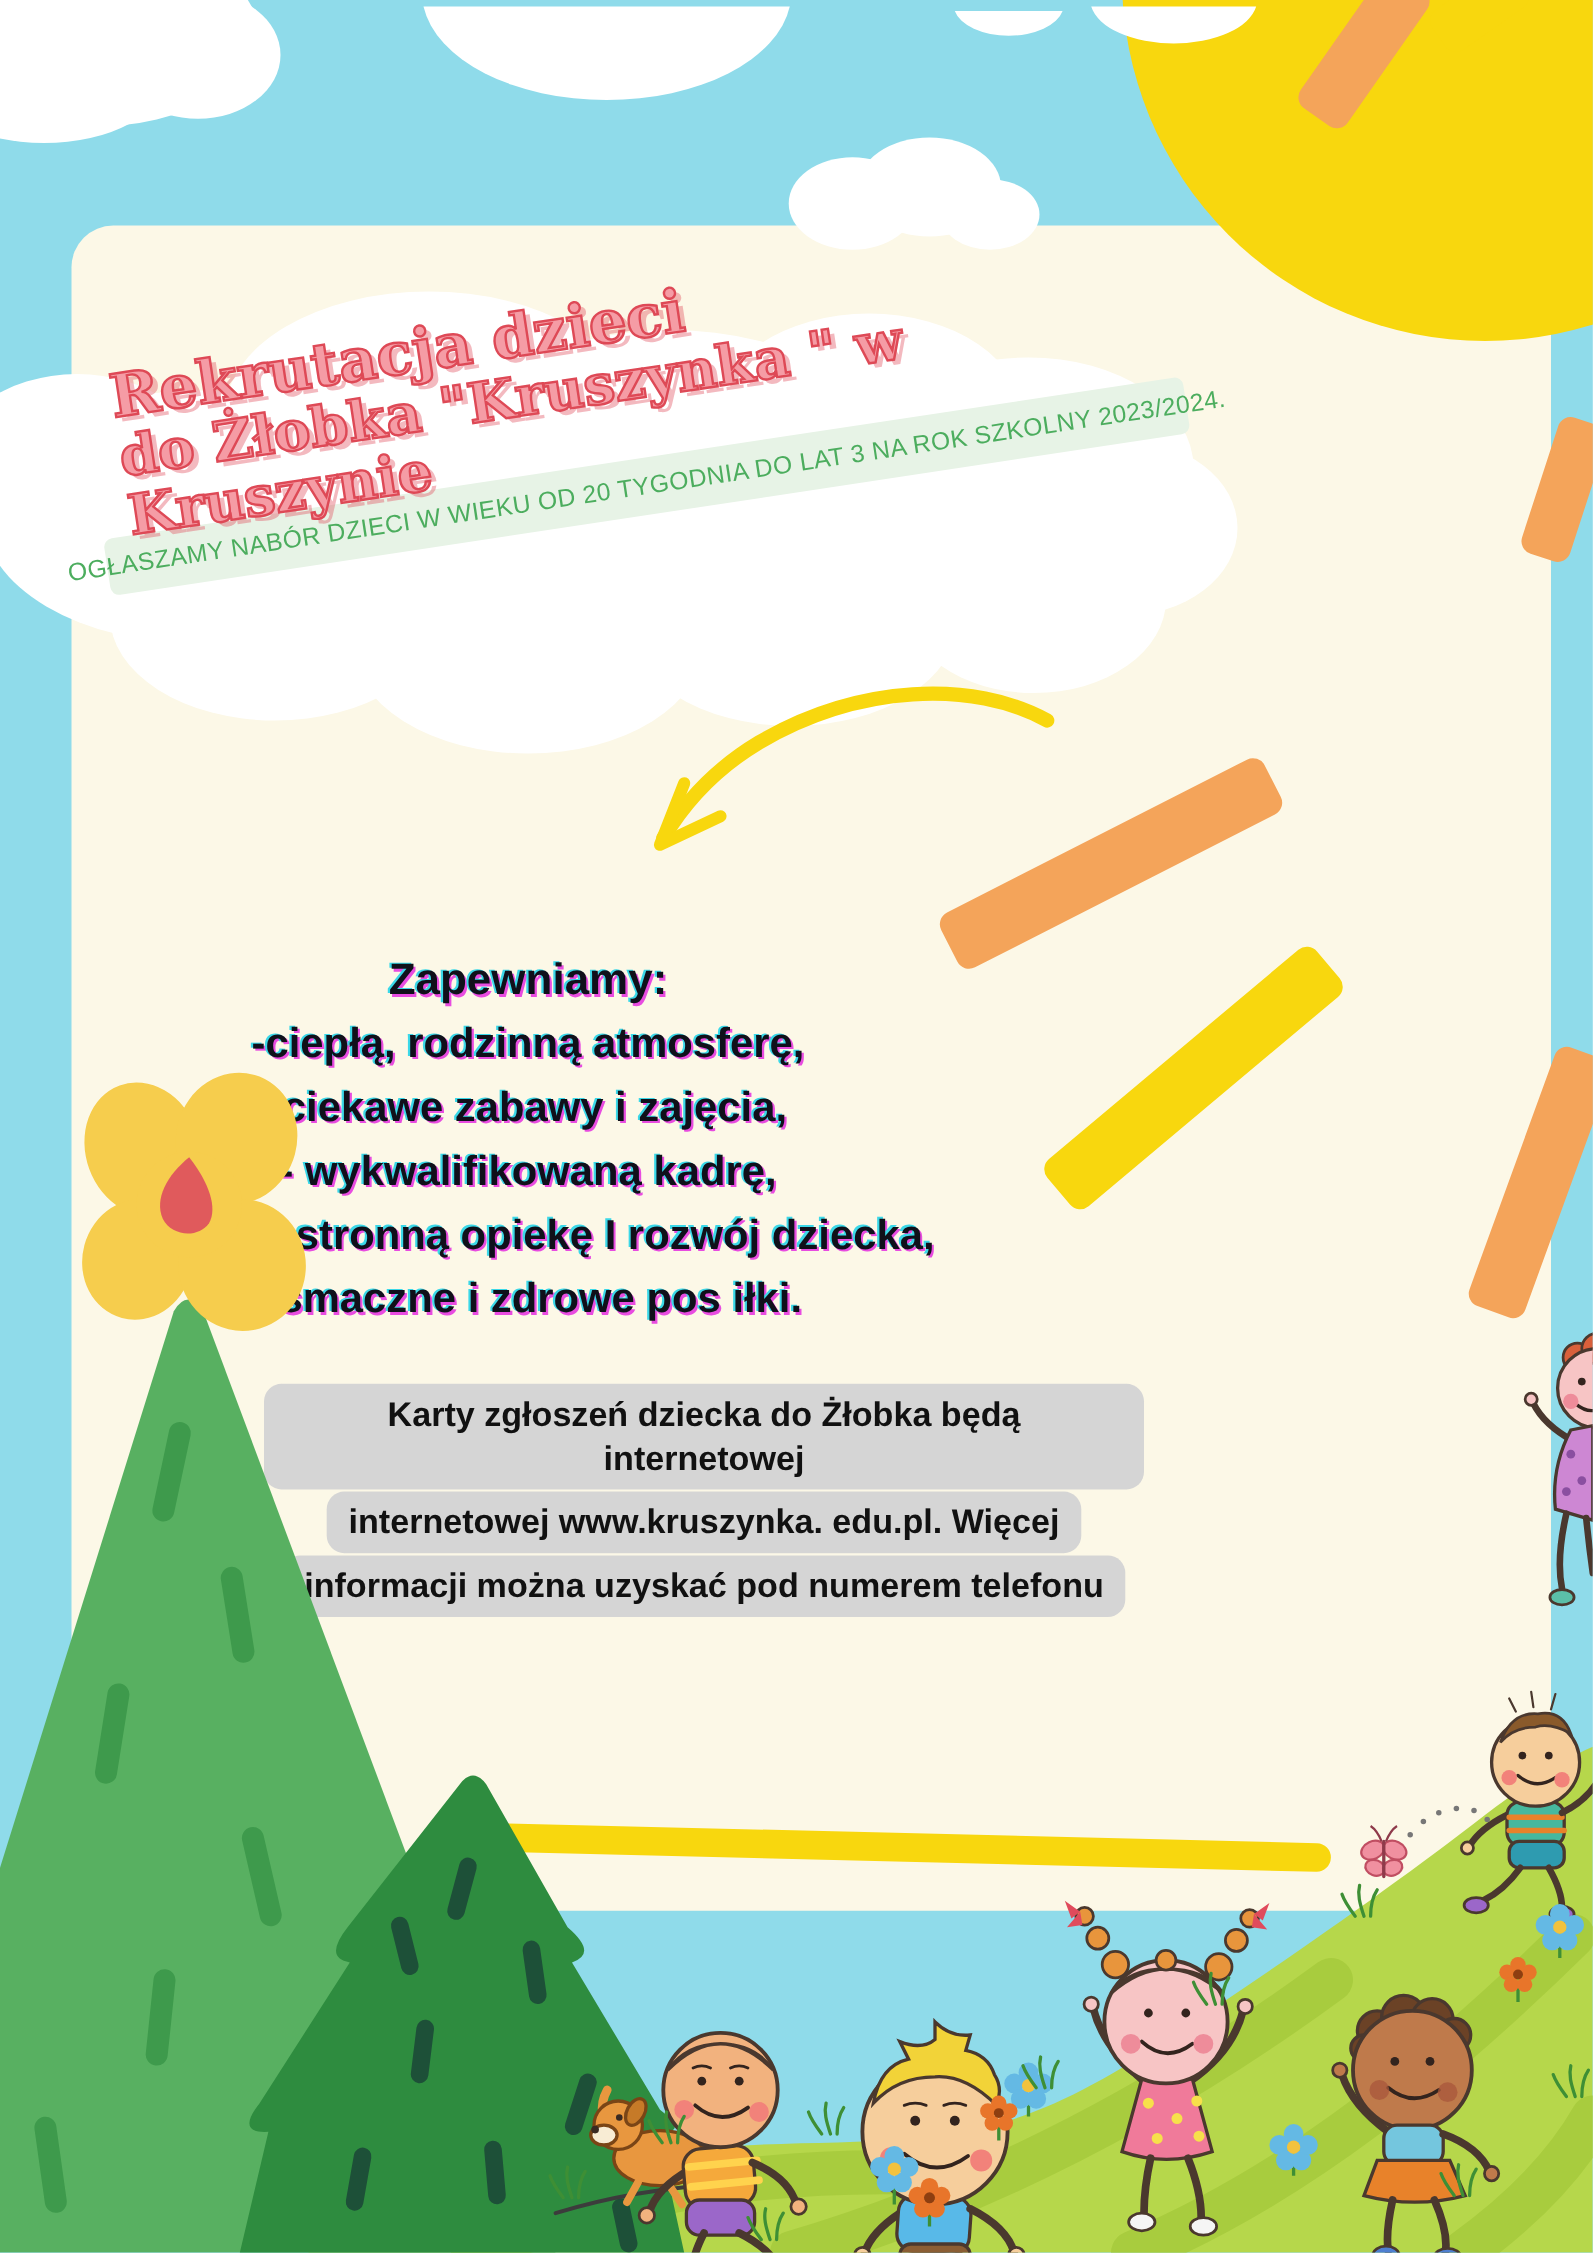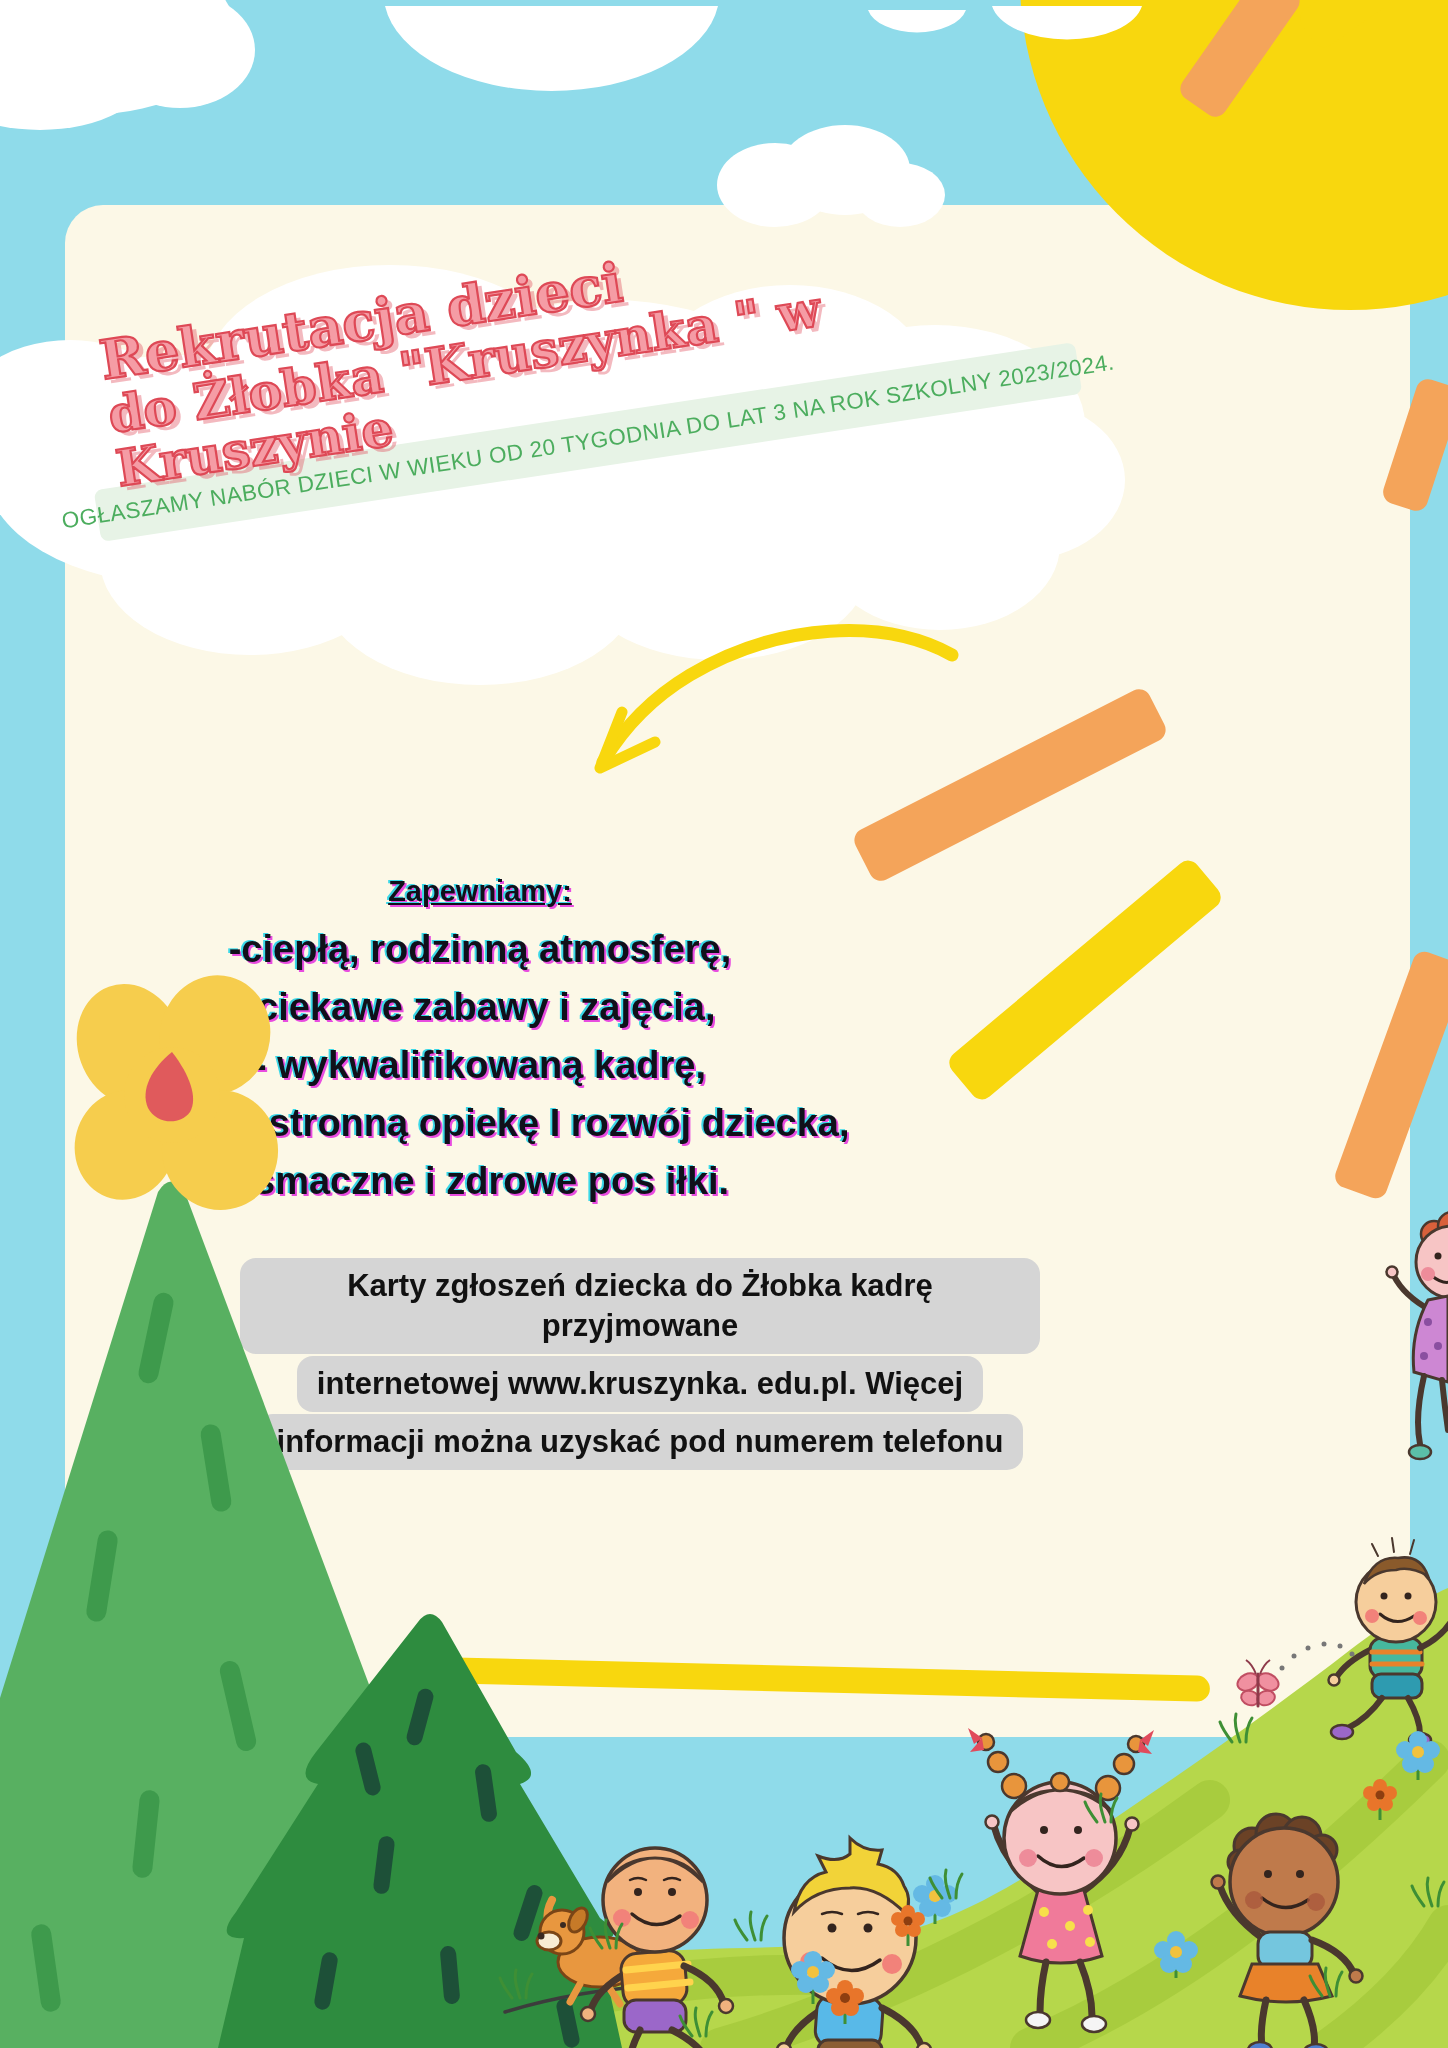--- a/index.html
+++ b/index.html
@@ -23,21 +23,21 @@
   .banner span{font-size:22.5px;letter-spacing:.4px;color:#4CAD5E;white-space:nowrap;}
   .title{position:absolute;left:96px;top:332px;width:980px;transform:rotate(-8.6deg);transform-origin:0 0;
          font-family:"DejaVu Serif",serif;font-weight:bold;color:#F59CA5;
          -webkit-text-stroke:2.2px #DE4956;text-shadow:5px 5px 0 rgba(224,81,95,.4);line-height:1.08;}
   .title .l1{font-size:54px;}
   .title .l2{font-size:50px;}
   .arrow-svg{position:absolute;left:540px;top:590px;}
   .offer{position:absolute;left:88px;top:862px;width:784px;text-align:center;
          font-weight:bold;font-size:38px;line-height:58px;color:#10101A;
          text-shadow:-2px -1px 0 #3BD8E8,2px 2px 0 #E84CE0;}
-  .offer .head{font-size:29px;text-decoration:underline;}
+  .offer .head{font-size:40px;}
   .info{position:absolute;left:240px;top:1258px;width:800px;text-align:center;}
   .info .line{margin:0 0 2px 0;}
   .info .line span{display:inline-block;background:#D5D5D5;border-radius:16px;padding:8px 20px;
         font-size:31px;font-weight:bold;color:#111;line-height:40px;}
   .underline{position:absolute;left:398px;top:1666px;width:812px;height:26px;border-radius:13px;
         background:#F8D70E;transform:rotate(1.4deg);}
   .illus{position:absolute;left:0;top:940px;}
 </style>
 </head>
 <body>
@@ -109,21 +109,21 @@
   <div class="offer">
     <div class="head">Zapewniamy:</div>
     <div>-ciepłą, rodzinną atmosferę,</div>
     <div>-ciekawe zabawy i zajęcia,</div>
     <div>- wykwalifikowaną kadrę,</div>
     <div>- wszechstronną opiekę I rozwój dziecka,</div>
     <div>- smaczne i zdrowe pos iłki.</div>
   </div>
 
   <div class="info">
-    <div class="line"><span>Karty zgłoszeń dziecka do Żłobka kadrę przyjmowane</span></div>
+    <div class="line"><span>Karty zgłoszeń dziecka do Żłobka będą internetowej</span></div>
     <div class="line"><span>internetowej www.kruszynka. edu.pl. Więcej</span></div>
     <div class="line"><span>informacji można uzyskać pod numerem telefonu</span></div>
   </div>
 
   <div class="underline"></div>
 
   <svg class="illus" width="1448" height="1108" viewBox="0 940 1448 1108">
 
     <path fill="#B6D74B" d="M 280 2048 C 340 2010 400 1988 470 1982 C 540 1976 560 1962 620 1955 C 700 1946 760 1950 830 1944 C 920 1937 980 1908 1070 1848 C 1170 1782 1270 1712 1350 1650 C 1390 1620 1420 1600 1448 1588 L 1448 2048 Z"></path>
     <g stroke="#A8CC3E" stroke-width="40" fill="none" stroke-linecap="round">

